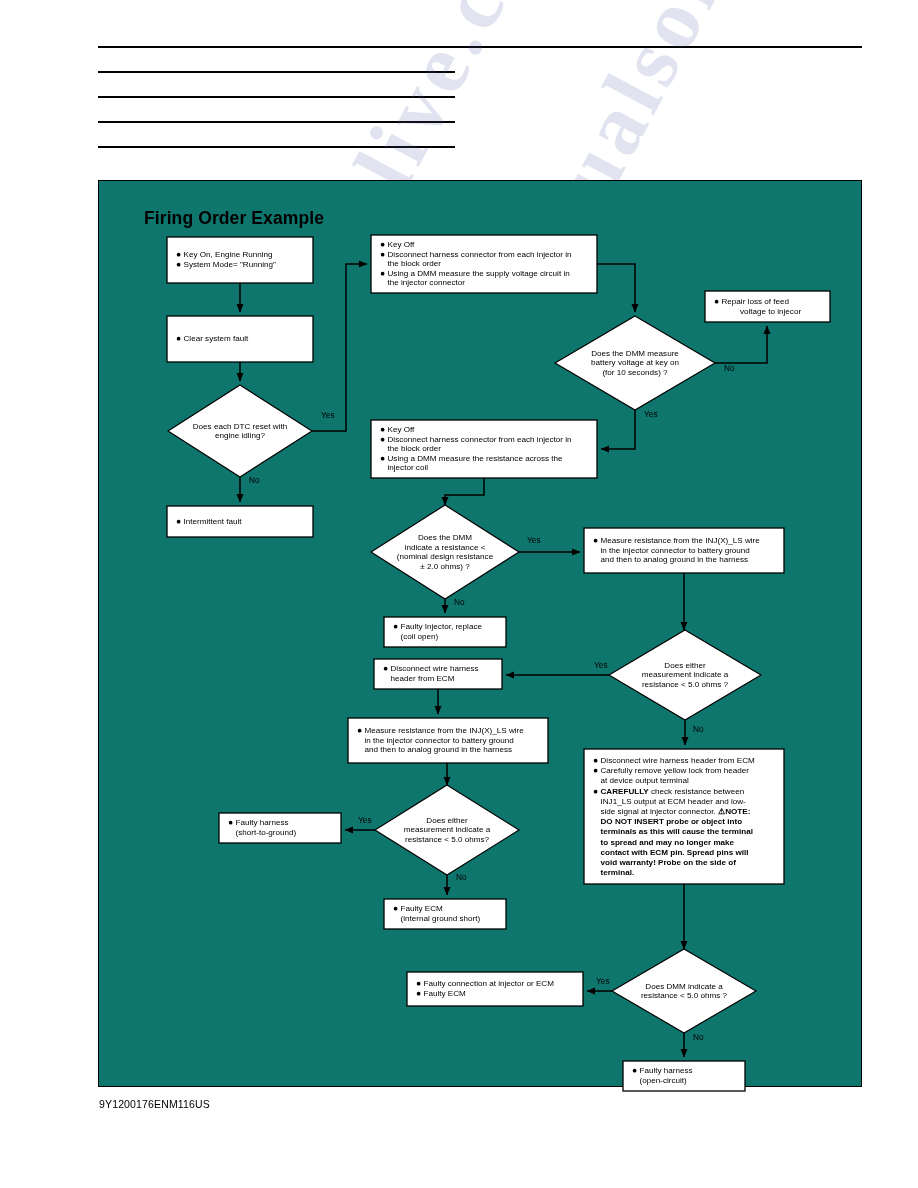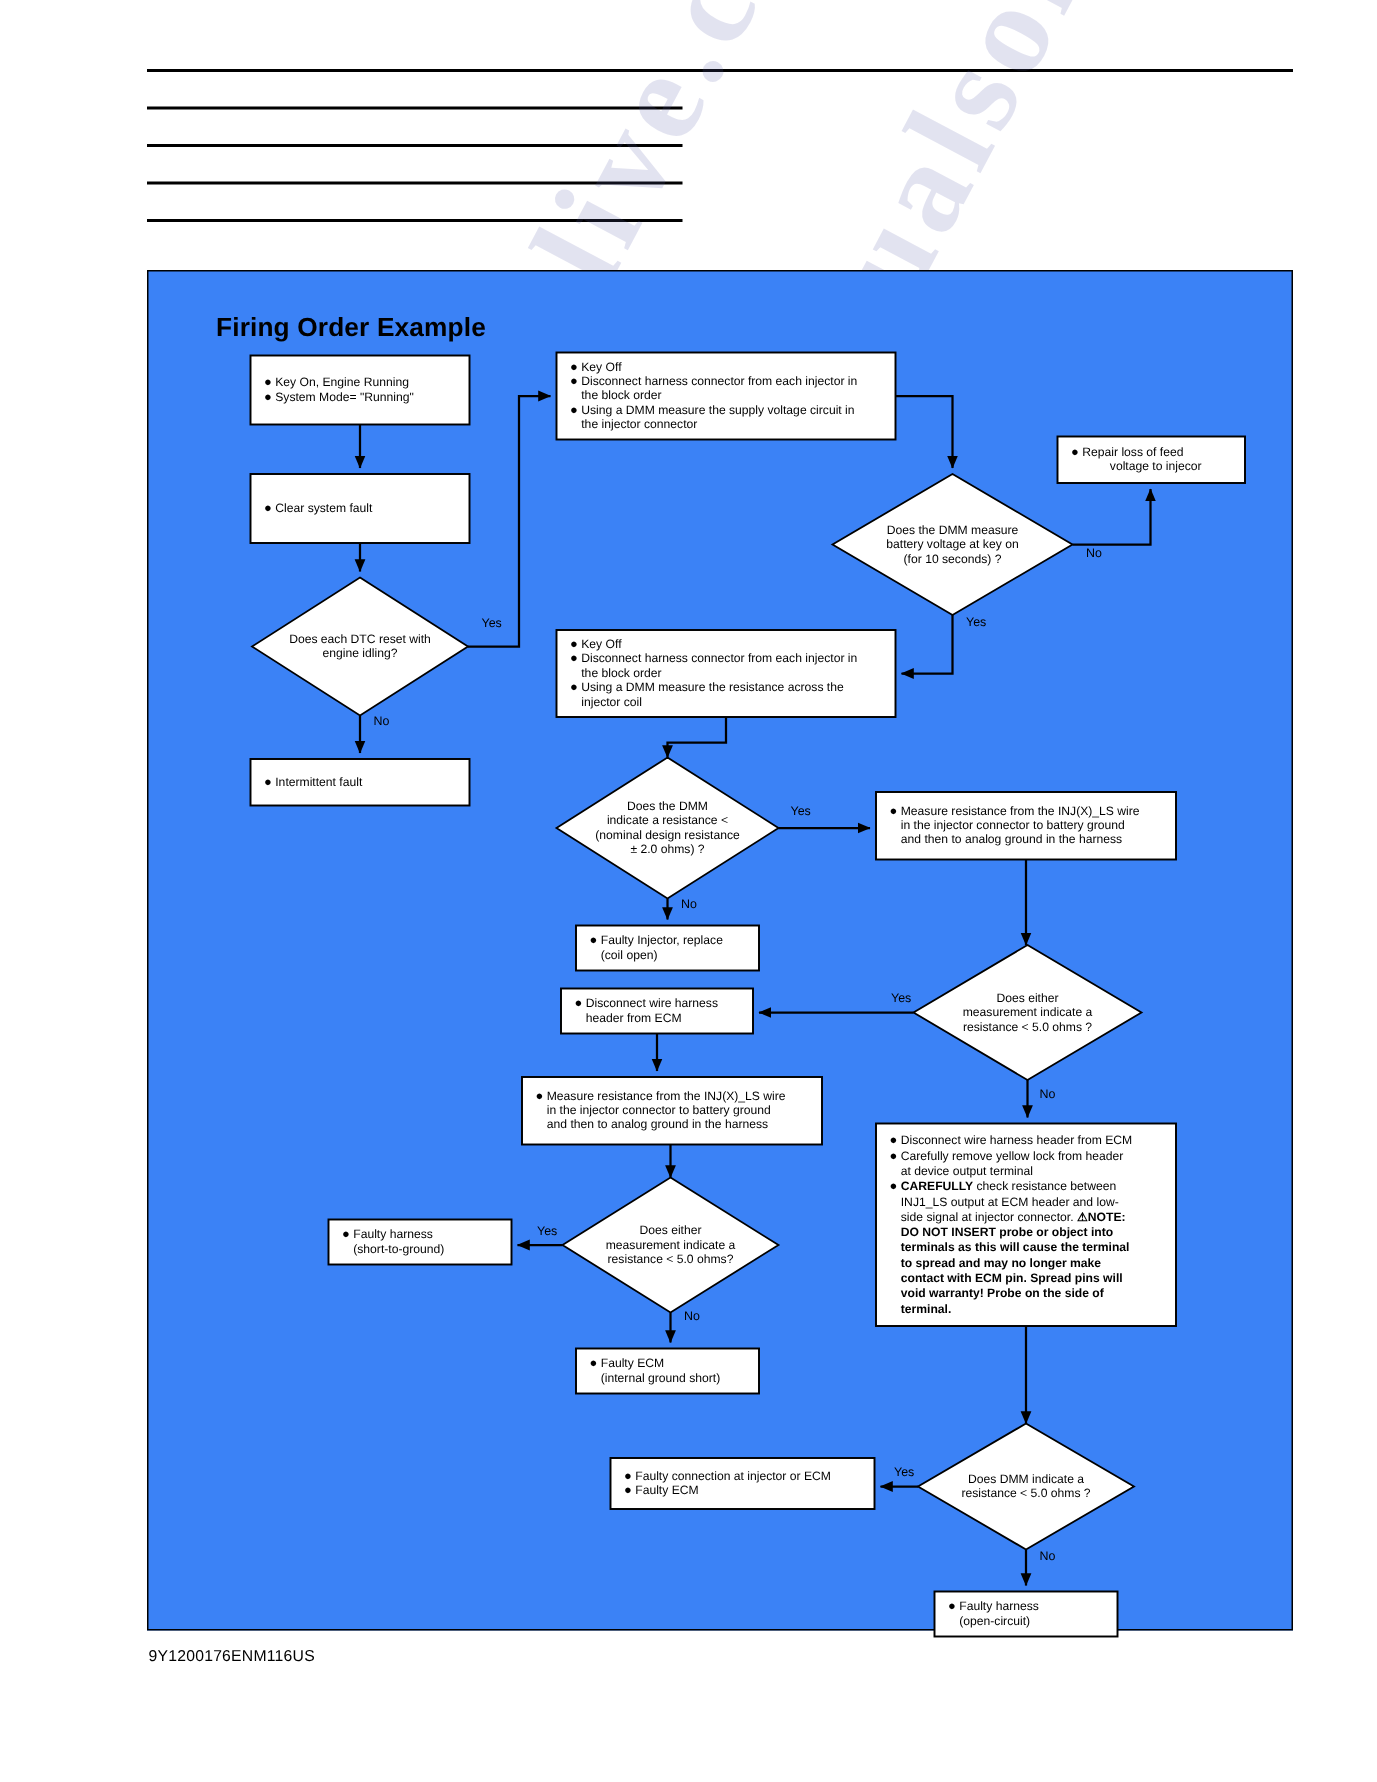--- a/index.html
+++ b/index.html
@@ -30,21 +30,21 @@
   .hdr-rule.thin { height: 1.5px; }
   
   .figure-frame {
     position: absolute;
     left: 98px;
     top: 180px;
     width: 764px;
     height: 907px;
     border: 1.4px solid #000000;
     box-sizing: border-box;
-    background: #3b82f6;
+    background: #0f766e;
   }
   .fig-title {
     position: absolute;
     left: 45px;
     top: 27px;
     font-size: 17.5px;
     font-weight: bold;
     letter-spacing: 0.1px;
     white-space: nowrap;
   }

